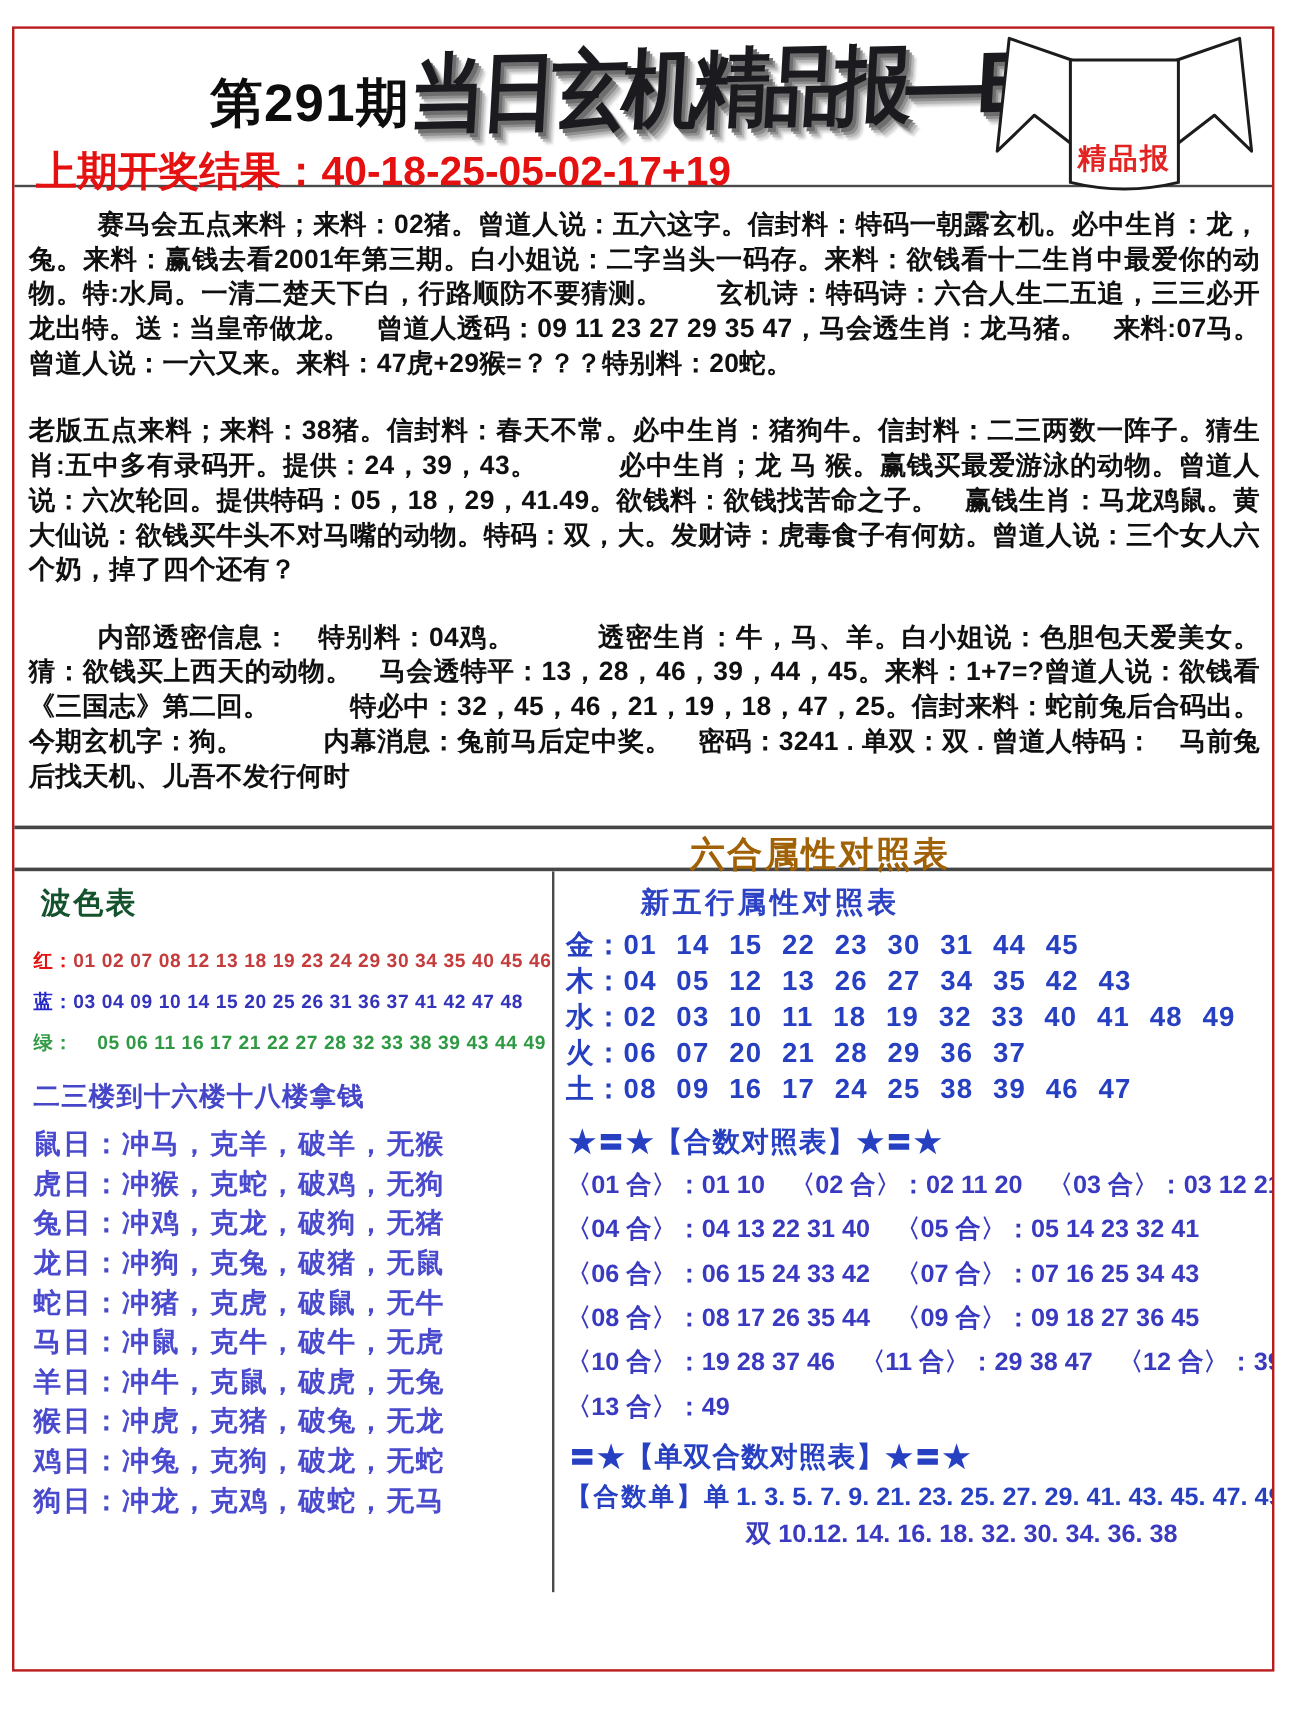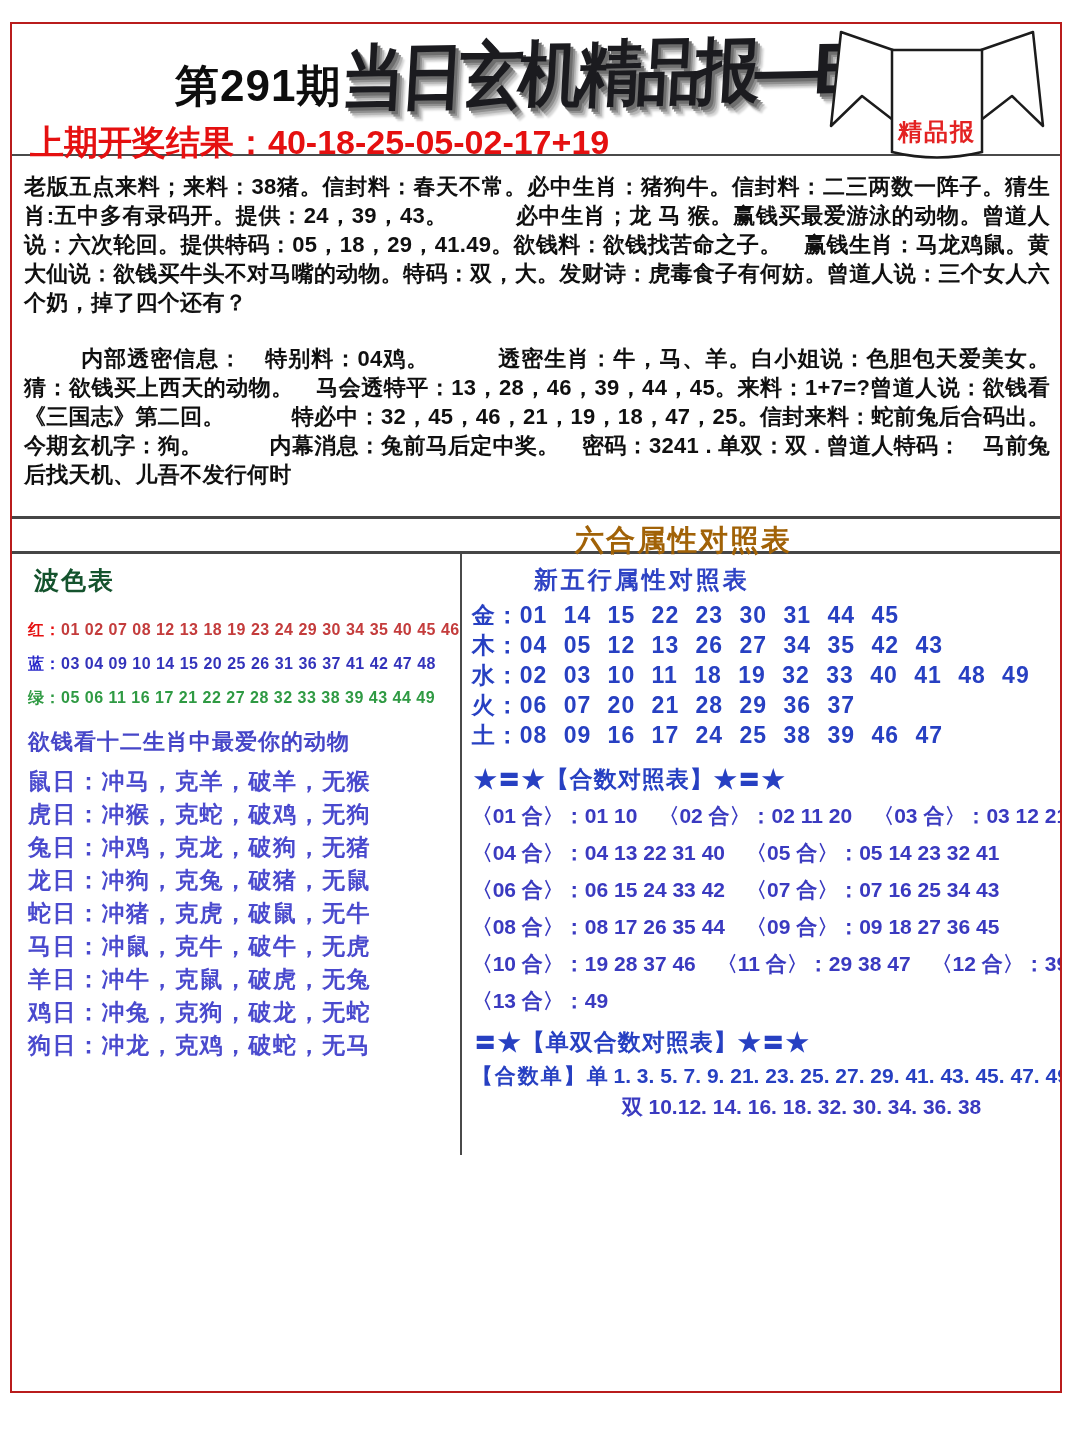--- a/index.html
+++ b/index.html
@@ -20,21 +20,21 @@
   .band{height:32px;border-top:3px solid #464646;border-bottom:3px solid #464646;position:relative;}
   .band-title{position:absolute;left:563px;top:2px;font-size:29px;font-weight:900;color:#a16207;letter-spacing:2px;}
   
   .columns{display:flex;height:601px;overflow:hidden;}
   .col-left{width:542px;border-right:2px solid #4a4a4a;padding:6px 0 0 16px;box-sizing:border-box;}
   .col-right{flex:1;padding:4px 0 0 10px;box-sizing:border-box;}
   .bose-title{color:#14532d;font-size:25px;font-weight:900;margin:4px 0 16px 6px;letter-spacing:2px;}
   .bose-row{font-size:16px;font-weight:800;line-height:34px;letter-spacing:.5px;white-space:nowrap;}
   .lbl-red{color:#e51010;} .num-red{color:#c43c3c;}
   .lbl-blue{color:#2626c9;} .num-blue{color:#3333bb;}
-  .lbl-green{color:#2f9a43;} .num-green{color:#2f9a43;}
+  .lbl-green{color:#2f9a43;} .num-green{color:#2f9a43;margin-left:20px;}
   .formula-title{color:#4646c8;font-size:22px;font-weight:800;margin:12px 0 8px 0;letter-spacing:1px;}
   .zodiac{color:#4a4ace;font-size:23px;font-weight:800;line-height:33px;letter-spacing:1.5px;white-space:nowrap;}
   .wuxing-title{color:#2e43c4;font-size:24px;font-weight:900;margin:6px 0 4px 62px;letter-spacing:3px;}
   .wuxing-row{color:#2740c2;font-size:23px;font-weight:900;line-height:30px;letter-spacing:1px;word-spacing:9px;white-space:nowrap;}
   .hesu-header{color:#2740c2;font-size:23px;font-weight:900;margin:14px 0 2px 2px;letter-spacing:1px;}
   .hesu-line{color:#3a3ac0;font-size:21px;font-weight:800;line-height:37px;white-space:nowrap;}
   .ds-header{color:#2740c2;font-size:23px;font-weight:900;margin:8px 0 2px 2px;letter-spacing:1px;}
   .gline1{color:#2740c2;font-size:21px;font-weight:800;line-height:31px;white-space:nowrap;}
   .gline1 .glabel{font-weight:900;letter-spacing:2px;}
   .gline2{color:#3a3ac0;font-size:21px;font-weight:800;line-height:31px;margin-left:150px;white-space:nowrap;}
@@ -52,20 +52,21 @@
       <polygon points="64,26 12,8 2,102 33,72 64,96" fill="#ffffff" stroke="#1c1c1c" stroke-width="2.5" stroke-linejoin="round"></polygon>
       <polygon points="152,26 204,8 214,102 183,72 152,96" fill="#ffffff" stroke="#1c1c1c" stroke-width="2.5" stroke-linejoin="round"></polygon>
       <polygon points="63,26 95,28 66,54" fill="#c9c9c9" stroke="#1c1c1c" stroke-width="1.5"></polygon>
       <polygon points="153,26 121,28 150,54" fill="#c9c9c9" stroke="#1c1c1c" stroke-width="1.5"></polygon>
       <path d="M63,26 L153,26 L153,128 Q108,139 63,128 Z" fill="#ffffff" stroke="#1c1c1c" stroke-width="2.5"></path>
       <text x="108" y="116" text-anchor="middle" font-size="24" font-weight="bold" fill="#e32222" letter-spacing="2">精品报</text>
     </svg>
   </div>
 
   <div class="paragraphs">
+    <p class="para indent">赛马会五点来料；来料：02猪。曾道人说：五六这字。信封料：特码一朝露玄机。必中生肖：龙，兔。来料：赢钱去看2001年第三期。白小姐说：二字当头一码存。来料：欲钱看十二生肖中最爱你的动物。特:水局。一清二楚天下白，行路顺防不要猜测。　　玄机诗：特码诗：六合人生二五追，三三必开龙出特。送：当皇帝做龙。　曾道人透码：09 11 23 27 29 35 47，马会透生肖：龙马猪。　来料:07马。　曾道人说：一六又来。来料：47虎+29猴=？？？特别料：20蛇。</p>
     <p class="para">老版五点来料；来料：38猪。信封料：春天不常。必中生肖：猪狗牛。信封料：二三两数一阵子。猜生肖:五中多有录码开。提供：24，39，43。　　　必中生肖；龙 马 猴。赢钱买最爱游泳的动物。曾道人说：六次轮回。提供特码：05，18，29，41.49。欲钱料：欲钱找苦命之子。　赢钱生肖：马龙鸡鼠。黄大仙说：欲钱买牛头不对马嘴的动物。特码：双，大。发财诗：虎毒食子有何妨。曾道人说：三个女人六个奶，掉了四个还有？</p>
     <p class="para indent">内部透密信息：　特别料：04鸡。　　　透密生肖：牛，马、羊。白小姐说：色胆包天爱美女。猜：欲钱买上西天的动物。　马会透特平：13，28，46，39，44，45。来料：1+7=?曾道人说：欲钱看《三国志》第二回。　　　特必中：32，45，46，21，19，18，47，25。信封来料：蛇前兔后合码出。　今期玄机字：狗。　　　内幕消息：兔前马后定中奖。　密码：3241 . 单双：双 . 曾道人特码：　马前兔后找天机、儿吾不发行何时</p>
   </div>
 
   <div class="band">
     <span class="band-title">六合属性对照表</span>
   </div>
 
   <div class="columns">
 
@@ -73,28 +74,29 @@
       <div class="bose-title">波色表</div>
       <div class="bose-row">
         <span class="lbl-red">红：</span><span class="num-red">01 02 07 08 12 13 18 19 23 24 29 30 34 35 40 45 46</span>
       </div>
       <div class="bose-row">
         <span class="lbl-blue">蓝：</span><span class="num-blue">03 04 09 10 14 15 20 25 26 31 36 37 41 42 47 48</span>
       </div>
       <div class="bose-row">
         <span class="lbl-green">绿：</span><span class="num-green">05 06 11 16 17 21 22 27 28 32 33 38 39 43 44 49</span>
       </div>
-      <div class="formula-title">欲钱看十二生肖中最爱你的动物</div>
+      <div class="formula-title">二三楼到十六楼十八楼拿钱</div>
       <div class="zodiac">鼠日：冲马，克羊，破羊，无猴</div>
       <div class="zodiac">虎日：冲猴，克蛇，破鸡，无狗</div>
       <div class="zodiac">兔日：冲鸡，克龙，破狗，无猪</div>
       <div class="zodiac">龙日：冲狗，克兔，破猪，无鼠</div>
       <div class="zodiac">蛇日：冲猪，克虎，破鼠，无牛</div>
       <div class="zodiac">马日：冲鼠，克牛，破牛，无虎</div>
       <div class="zodiac">羊日：冲牛，克鼠，破虎，无兔</div>
+      <div class="zodiac">猴日：冲虎，克猪，破兔，无龙</div>
       <div class="zodiac">鸡日：冲兔，克狗，破龙，无蛇</div>
       <div class="zodiac">狗日：冲龙，克鸡，破蛇，无马</div>
 
     </div>
 
     <div class="col-right">
       <div class="wuxing-title">新五行属性对照表</div>
       <div class="wuxing-row">
         <span>金：</span><span>01 14 15 22 23 30 31 44 45</span>
       </div>

